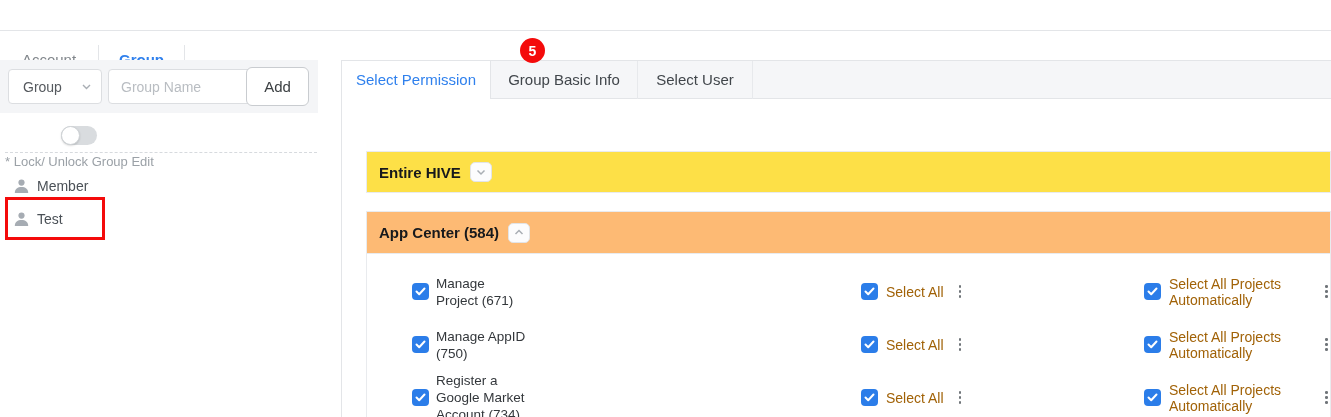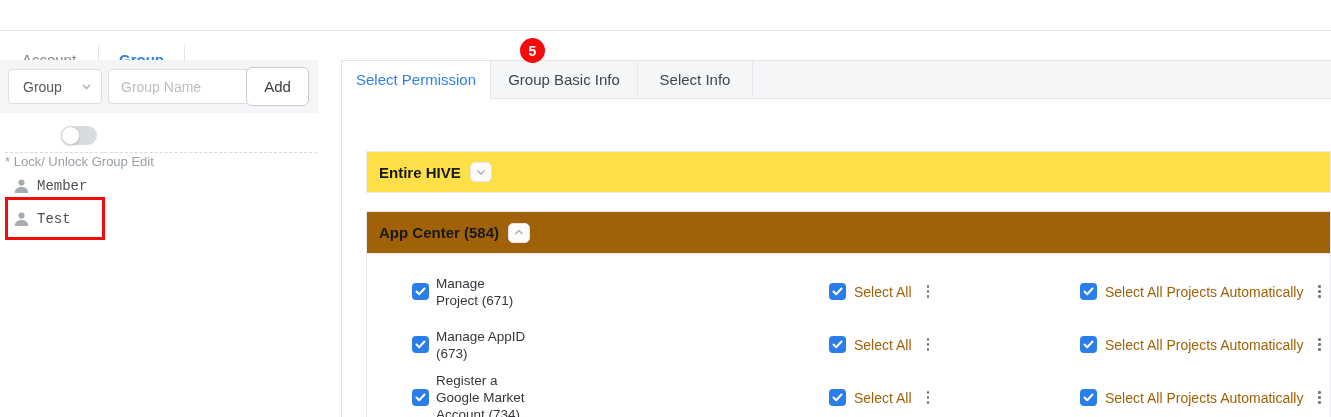--- a/index.html
+++ b/index.html
@@ -41,21 +41,21 @@
             position:relative; cursor:pointer; }
   .toggle .knob { position:absolute; left:0px; top:0px; width:19px; height:19px;
                   border-radius:50%; background:#fff; border:1px solid #cfd3d6;
                   box-shadow:0 1px 2px rgba(0,0,0,.15); }
   .toggle-label { font-size:13px; color:#9ba1a7; }
 
   .dash-divider { position:absolute; left:5px; top:92px; width:312px;
                   border-top:1px dashed #d7dade; }
 
   .group-item { position:absolute; display:flex; align-items:center; gap:7px;
-                font-size:14px; color:#4b5157; cursor:pointer;font-family:Liberation Mono, monospace; }
+                font-size:14px; color:#4b5157; cursor:pointer; }
   .group-item.member { left:13px; top:118px; }
   .group-item.test   { left:13px; top:151px; }
   .person-ico { width:17px; height:16px; display:inline-block; }
 
   .red-rect { position:absolute; left:5px; top:197px; width:100px; height:43px;
               border:3px solid #f40b0b; pointer-events:none; }
 
   
   .main { position:absolute; left:341px; top:60px; right:0; bottom:0;
           border-left:1px solid #e3e5e8; border-top:1px solid #e3e5e8; background:#fff; }
@@ -76,25 +76,25 @@
 
   .section-bar { margin:52px 0 0 24px; height:42px; background:#fde047;
                  border:1px solid #e9ebee; display:flex; align-items:center;
                  gap:9px; padding:0 12px; }
   .section-title { font-size:15px; font-weight:bold; color:#17191c; }
   .chev-btn { width:22px; height:20px; border:1px solid #e2e4e7; border-radius:5px;
               background:#fcfcfd; display:inline-flex; align-items:center;
               justify-content:center; cursor:pointer; }
 
   .app-box { margin:18px 0 0 24px; border:1px solid #e9ebee; min-height:160px; }
-  .app-head { height:42px; background:#a16207; border-bottom:1px solid #e9ebee;
+  .app-head { height:42px; background:#fdba74; border-bottom:1px solid #e9ebee;
               display:flex; align-items:center; gap:9px; padding:0 12px; }
   .rows { padding:11px 0 0 45px; }
   .perm-row { display:grid; grid-template-columns:417px 251px 1fr;
-              align-items:center; min-height:53px; }
+              align-items:center; min-height:53px;gap:32px; }
   .cell { display:flex; align-items:center; }
   .cb { width:17px; height:17px; border-radius:4px; background:#2b7de9; flex:0 0 17px;
         display:inline-flex; align-items:center; justify-content:center; cursor:pointer; }
   .perm-label { margin-left:7px; font-size:13.5px; line-height:17px; color:#33373b;
                 white-space:pre-line; }
   .sel-label { margin-left:8px; font-size:14px; color:#a16207; }
   .kebab { margin-left:13px; display:inline-flex; flex-direction:column; gap:2.5px;
            cursor:pointer; padding:2px; }
   .kebab i { width:2.6px; height:2.6px; border-radius:50%; background:#6f7479; }
 </style>
@@ -144,21 +144,21 @@
 </div>
 
 <div class="red-rect"></div>
 
 <div class="badge">5</div>
 
 <div class="main">
   <div class="main-tabbar">
     <div class="main-tab t1 active">Select Permission</div>
     <div class="main-tab t0">Group Basic Info</div>
-    <div class="main-tab t2">Select Info</div>
+    <div class="main-tab t2">Select User</div>
   </div>
 
   <div class="section-bar">
     <span class="section-title">Entire HIVE</span>
     <span class="chev-btn">
       <svg width="10" height="7" viewBox="0 0 10 7">
         <polyline points="1.5,1.5 5,5 8.5,1.5" fill="none" stroke="#a9aeb4" stroke-width="1.5"></polyline>
       </svg>
     </span>
   </div>
@@ -214,21 +214,21 @@
       </div>
 
       <div class="perm-row">
         <div class="cell">
           <span class="cb">
             <svg width="11" height="9" viewBox="0 0 11 9">
               <polyline points="1.5,4.5 4.2,7.2 9.5,1.5" fill="none" stroke="#fff" stroke-width="2" stroke-linecap="round" stroke-linejoin="round"></polyline>
             </svg>
           </span>
           <span class="perm-label">Manage AppID
-(673)</span>
+(750)</span>
         </div>
         <div class="cell">
           <span class="cb">
             <svg width="11" height="9" viewBox="0 0 11 9">
               <polyline points="1.5,4.5 4.2,7.2 9.5,1.5" fill="none" stroke="#fff" stroke-width="2" stroke-linecap="round" stroke-linejoin="round"></polyline>
             </svg>
           </span>
           <span class="sel-label">Select All</span>
           <span class="kebab">
               <i></i>

